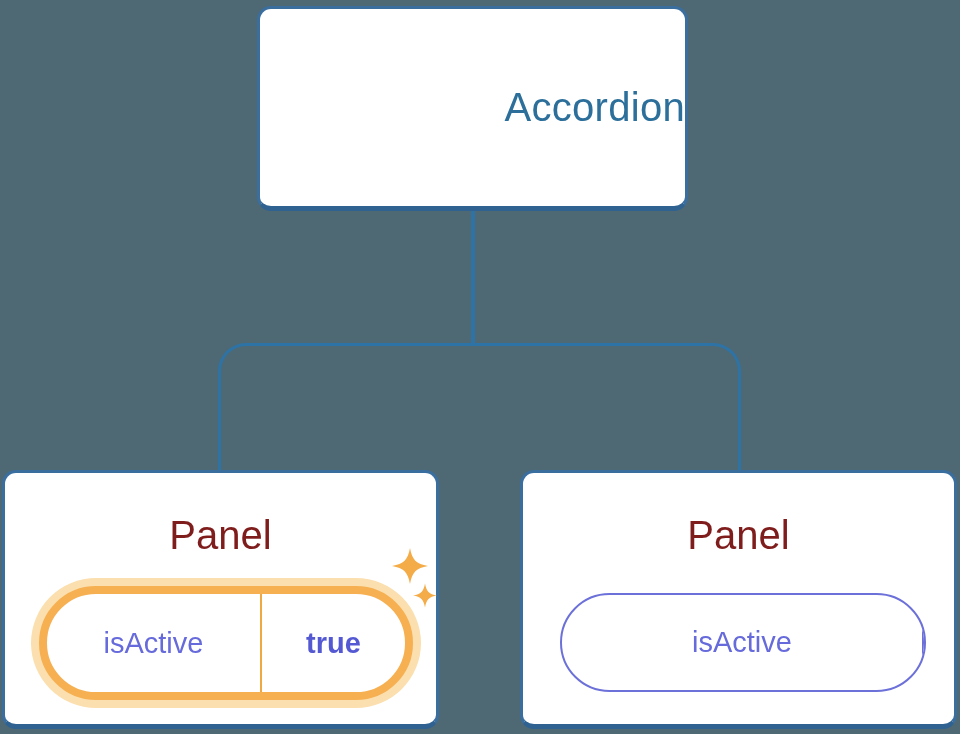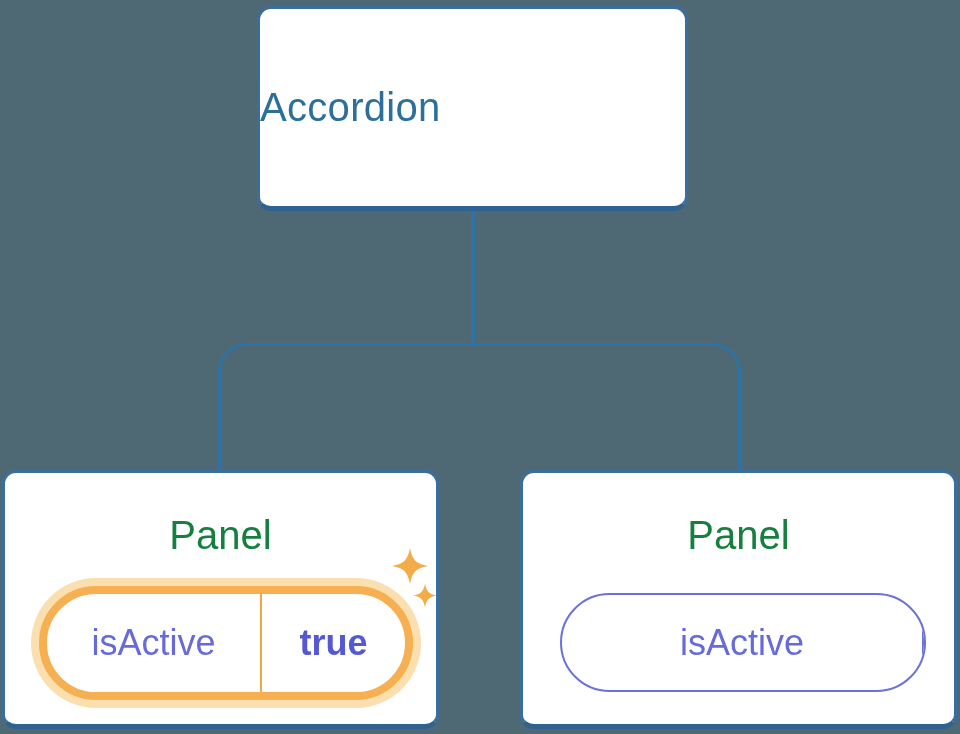--- a/index.html
+++ b/index.html
@@ -6,45 +6,45 @@
   #stage{
     position:relative;width:960px;height:734px;background:#4E6973;overflow:hidden;
     font-family:"Liberation Sans",sans-serif;
   }
   .card{
     position:absolute;background:#ffffff;box-sizing:border-box;
     border:3px solid #3A6E9F;border-bottom-width:5px;border-bottom-color:#2F6291;
     border-radius:14px;
   }
   .accordion-card{left:257px;top:6px;width:431px;height:205px;
-    display:flex;align-items:center;justify-content:flex-start;}
+    display:flex;align-items:center;justify-content:flex-end;}
   .card-title{font-size:40px;color:#2C6F9B;letter-spacing:0.3px;}
   .stem{position:absolute;left:471px;top:211px;width:4px;height:134px;background:#2E73A6;}
   .bracket{
     position:absolute;left:218px;top:343px;width:523px;height:127px;box-sizing:border-box;
     border:0 solid #2E73A6;border-top-width:3px;border-left-width:3px;border-right-width:3px;
     border-top-left-radius:28px;border-top-right-radius:28px;
   }
   .panel-card{top:470px;width:437px;height:259px;}
   .panel-card.left{left:2px;}
   .panel-card.right{left:520px;}
   .panel-title{position:absolute;left:0;top:40px;width:100%;text-align:center;
-    font-size:40px;color:#15803d;}
+    font-size:40px;color:#7f1d1d;}
   .pill{position:absolute;box-sizing:border-box;background:#ffffff;border-radius:999px;
     display:flex;align-items:stretch;overflow:hidden;}
   .pill-active{
     left:34px;top:113px;width:374px;height:114px;
     border:8px solid #F6B052;box-shadow:0 0 0 8px #FBDFAF;
   }
   .pill-inactive{
     left:37px;top:120px;width:366px;height:99px;
     border:2px solid #6C70D9;
   }
   .cell{display:flex;align-items:center;justify-content:center;
-    font-size:36px;color:#666ADB;flex-basis:0;}
+    font-size:29px;color:#666ADB;flex-basis:0;}
   .pill-active .cell-key{flex-grow:213;}
   .pill-active .cell-value{flex-grow:143;}
   .pill-inactive .cell-key{flex-grow:211;}
   .pill-inactive .cell-value{flex-grow:149;}
   .cell-value.bold{font-weight:bold;color:#5459D3;}
   .pill-divider{width:2px;align-self:stretch;}
   .pill-divider.orange{background:#F0A843;}
   .pill-divider.purple{background:#6C70D9;}
   .sparkle{position:absolute;fill:#F4AC49;}
   .sparkle.large{left:387px;top:74px;width:36px;height:38px;}

